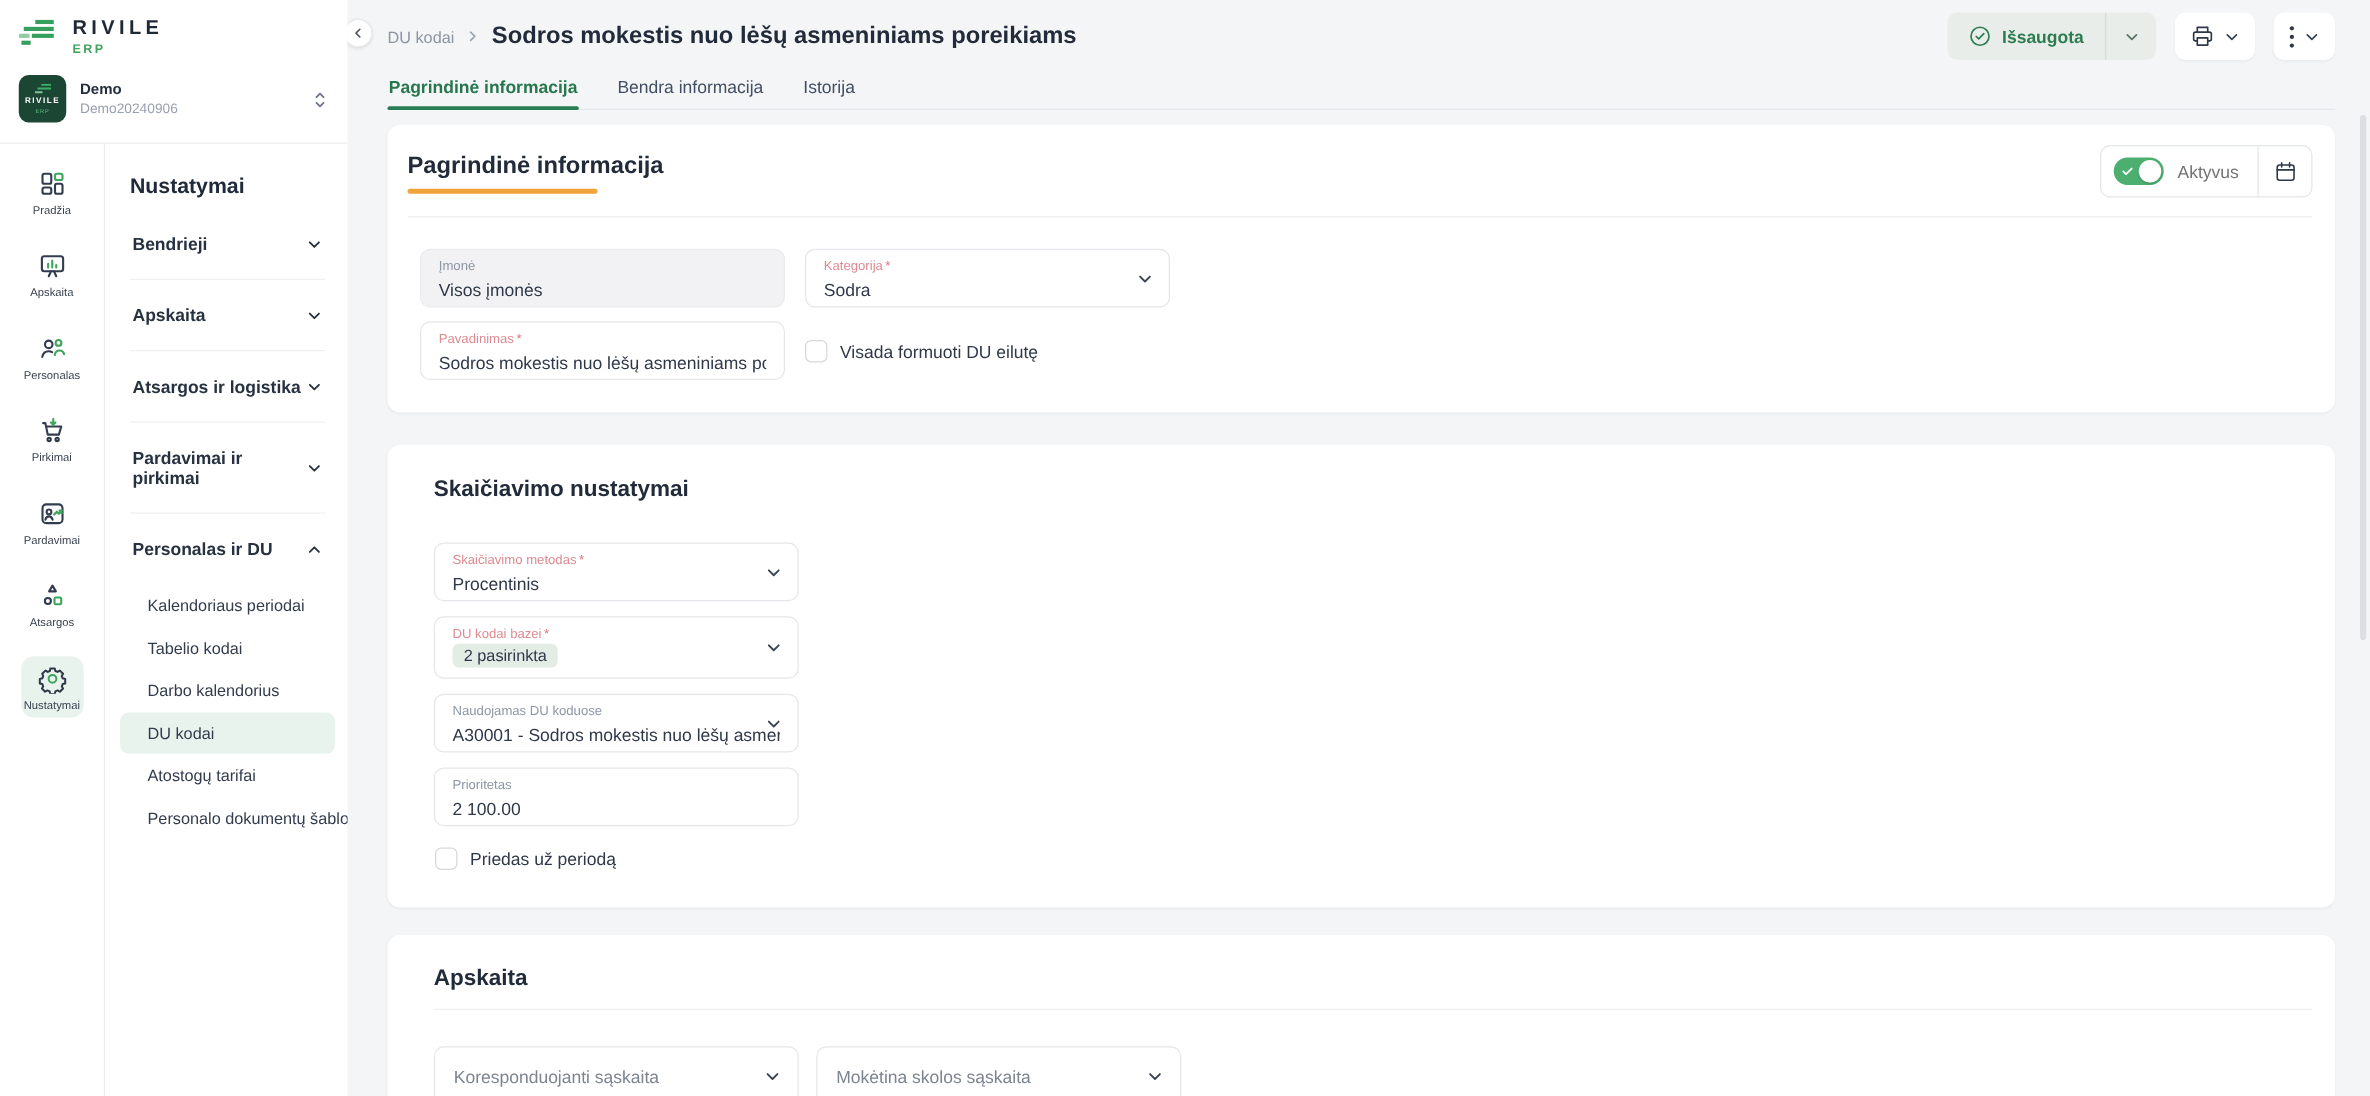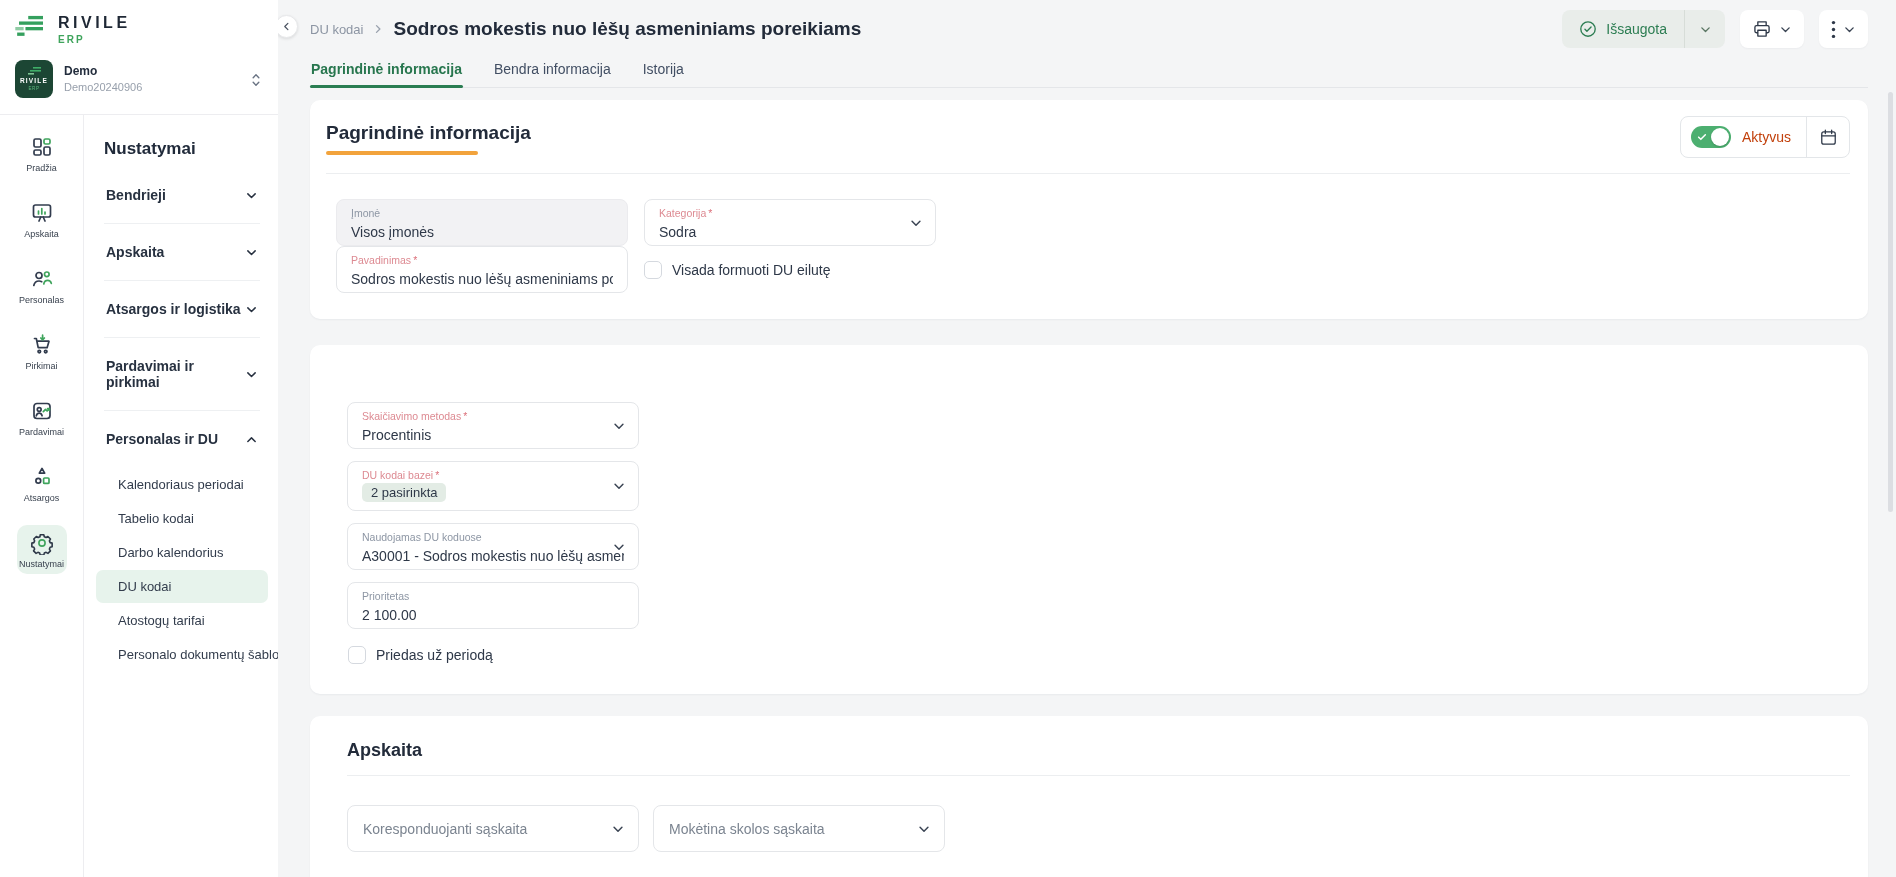--- a/index.html
+++ b/index.html
@@ -44,21 +44,21 @@
   .main{flex:1;background:#f4f5f6;position:relative;padding:0 28px 0 32px;overflow:hidden;min-width:0;box-sizing:border-box}
   .collapse{position:absolute;left:-3px;top:15px;width:23px;height:23px;border-radius:50%;background:#fff;border:1px solid #e7e8ea;box-shadow:0 1px 3px rgba(0,0,0,.10);display:flex;align-items:center;justify-content:center;color:#4a5260;cursor:pointer;z-index:5;padding:0}
 
   .topbar{display:flex;align-items:center;justify-content:space-between;padding-top:9px;height:40px}
   .crumbs{display:flex;align-items:center;gap:9px}
   .crumb{font-size:13px;color:#8c95a3;cursor:pointer}
   .crumb-sep{color:#9aa2ae;display:flex}
   .page-title{font-size:19px;font-weight:700;color:#222b3a;margin:0;white-space:nowrap}
   .actions{display:flex;align-items:center;gap:15px}
   .save-btn{display:flex;align-items:center;background:#e9edea;border-radius:8px;height:38px;color:#2c7d52;cursor:pointer;overflow:hidden}
-  .save-main{display:flex;align-items:center;gap:9px;padding:0 17px;font-size:14px;font-weight:400}
+  .save-main{display:flex;align-items:center;gap:9px;padding:0 17px;font-size:14px;font-weight:700}
   .save-div{width:1px;height:38px;background:#d7ddd8}
   .save-chev{width:40px;height:38px;display:flex;align-items:center;justify-content:center;color:#5a7663}
   .icon-btn{display:flex;align-items:center;justify-content:center;gap:7px;background:#fff;border-radius:8px;height:38px;padding:0 12px;color:#2e3848;cursor:pointer;box-shadow:0 1px 2px rgba(20,30,50,.04)}
 
   .tabs{display:flex;gap:30px;margin-top:4px;border-bottom:1px solid #e4e6e9}
   .tab{font-size:14px;color:#414e63;padding:8px 1px 10px;cursor:pointer;position:relative;white-space:nowrap}
   .tab.active{color:#27764e;font-weight:700}
   .tab.active::after{content:"";position:absolute;left:0;right:0;bottom:-1px;height:3px;background:#2a7d52;border-radius:2px}
 
   .card{background:#fff;border-radius:10px;box-shadow:0 1px 2px rgba(20,30,50,.05)}
@@ -70,29 +70,29 @@
   .sec-title-wrap{display:inline-block;padding-top:8px}
   .sec-title{font-size:19px;font-weight:700;color:#222b3a;margin:0}
   .sec-title-sm{font-size:18px;font-weight:700;color:#222b3a;margin:0}
   .orange-bar{height:4px;background:#f2a33c;border-radius:3px;margin-top:7px;width:152px}
 
   .active-pill{display:flex;align-items:center;border:1px solid #e3e6e9;border-radius:8px;height:40px;background:#fff;margin-top:2px}
   .toggle-wrap{display:flex;align-items:center;gap:11px;padding:0 15px 0 10px;cursor:pointer}
   .toggle{width:40px;height:22px;border-radius:12px;background:#4caf70;position:relative;flex-shrink:0}
   .knob{position:absolute;right:2px;top:2px;width:18px;height:18px;border-radius:50%;background:#fff;box-shadow:0 1px 2px rgba(0,0,0,.18)}
   .tick{position:absolute;left:6px;top:6px;color:#fff;display:flex}
-  .toggle-label{font-size:14px;color:#c2410c}
+  .toggle-label{font-size:14px;color:#737373}
   .pill-div{width:1px;height:40px;background:#e3e6e9}
   .cal-btn{width:42px;height:40px;display:flex;align-items:center;justify-content:center;color:#2e3848;cursor:pointer}
 
   .hr{height:1px;background:#eceef0}
   .hr-head{margin-top:15px}
   .form-area{margin:25px 0 0 10px}
   .grid3{display:flex;gap:16px;align-items:center}
-  .row2{}
+  .row2{margin-top:11px}
 
   .field{width:292px;height:47px;border:1px solid #e4e6e9;border-radius:8px;background:#fff;padding:7px 14px;box-sizing:border-box;position:relative;cursor:text;flex-shrink:0}
   .field.disabled{background:#f2f2f4;border-color:#ebebee;cursor:default}
   .field.select{cursor:pointer}
   .flabel{font-size:10.5px;color:#8d96a4;line-height:1.25;display:flex;gap:2px}
   .flabel.req{color:#dd8a92}
   .ast::after{content:"*";color:#dd737d;font-size:10.5px}
   .fvalue{font-size:14px;color:#2e3848;margin-top:4px;white-space:nowrap;overflow:hidden}
   .fvalue.pad-chev{padding-right:14px}
   .fchev{position:absolute;right:12px;top:50%;transform:translateY(-50%);color:#3a4453;display:flex}
@@ -402,20 +402,21 @@
           </div>
           <div class="cb-row">
             <span class="cb"></span>
             <span class="cb-label">Visada formuoti DU eilutę</span>
           </div>
         </div>
       </div>
     </section>
 
     <section class="card card-calc">
+      <h2 class="sec-title-sm">Skaičiavimo nustatymai</h2>
       <div class="stack">
         <div class="field select">
           <div class="flabel req">
               <span>Skaičiavimo metodas</span>
               <span class="ast"></span>
             </div>
           <div class="fvalue">Procentinis</div>
           <span class="fchev">
               <svg width="14" height="14" viewBox="0 0 16 16">
                 <path d="M3.5 6l4.5 4.5L12.5 6" fill="none" stroke="currentColor" stroke-width="1.7" stroke-linecap="round" stroke-linejoin="round"></path>

